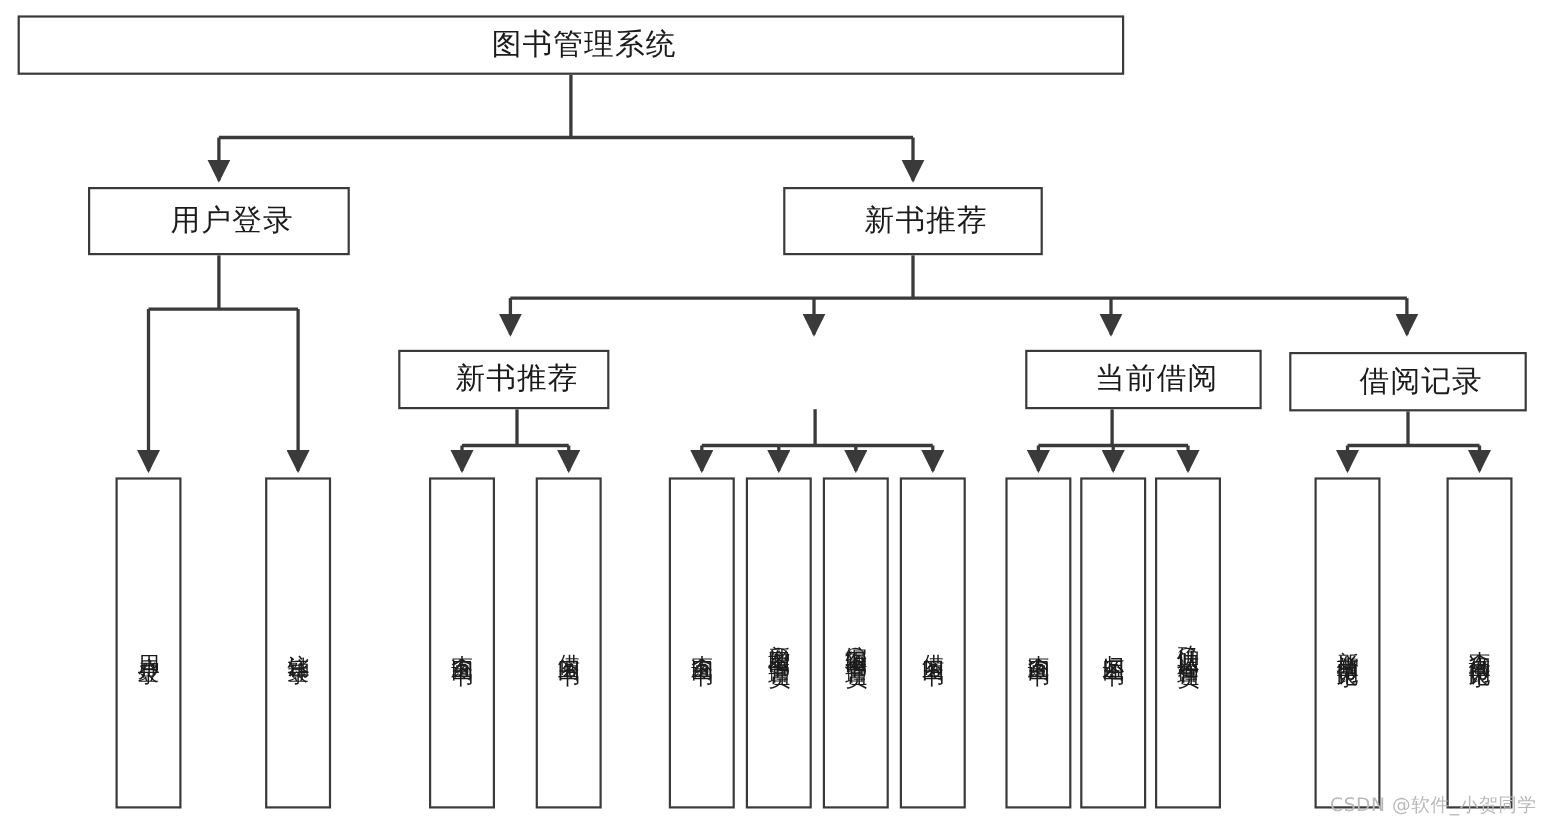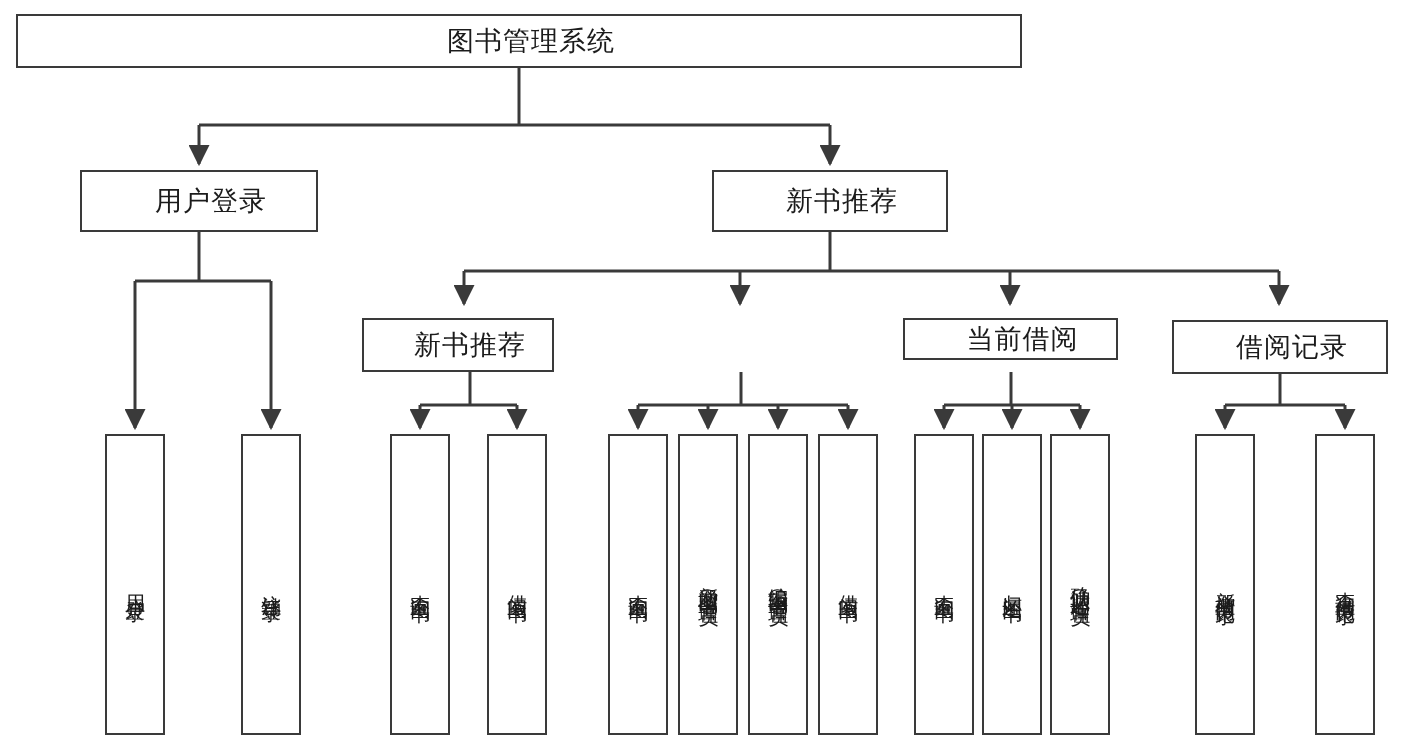--- a/index.html
+++ b/index.html
@@ -131,21 +131,21 @@
   <div class="node horiz" style="left:80px; top:170px; width:238px; height:62px;">
     <span>用户登录</span>
   </div>
   <div class="node horiz" style="left:712px; top:170px; width:236px; height:62px;">
     <span>新书推荐</span>
   </div>
 
   <div class="node horiz" style="left:362px; top:318px; width:192px; height:54px;align-items:center;">
     <span>新书推荐</span>
   </div>
-  <div class="node horiz" style="left:903px; top:318px; width:215px; height:42px;text-align:right;">
+  <div class="node horiz" style="left:932px; top:318px; width:215px; height:54px;text-align:right;">
     <span>当前借阅</span>
   </div>
   <div class="node horiz" style="left:1172px; top:320px; width:216px; height:54px;">
     <span>借阅记录</span>
   </div>
 
   <div class="node vert" style="left:105px; top:434px; width:60px; height:301px;">
     <span class="vlabel">用户登录</span>
   </div>
   <div class="node vert" style="left:241px; top:434px; width:60px; height:301px;">
@@ -182,14 +182,15 @@
     <span class="vlabel">确认归还（管理员）</span>
   </div>
 
   <div class="node vert" style="left:1195px; top:434px; width:60px; height:301px;">
     <span class="vlabel">新增借阅记录</span>
   </div>
   <div class="node vert" style="left:1315px; top:434px; width:60px; height:301px;">
     <span class="vlabel">查询借阅记录</span>
   </div>
 
+  <div class="watermark">CSDN @软件_小贺同学</div>
 
 </div>
 
 </body></html>

